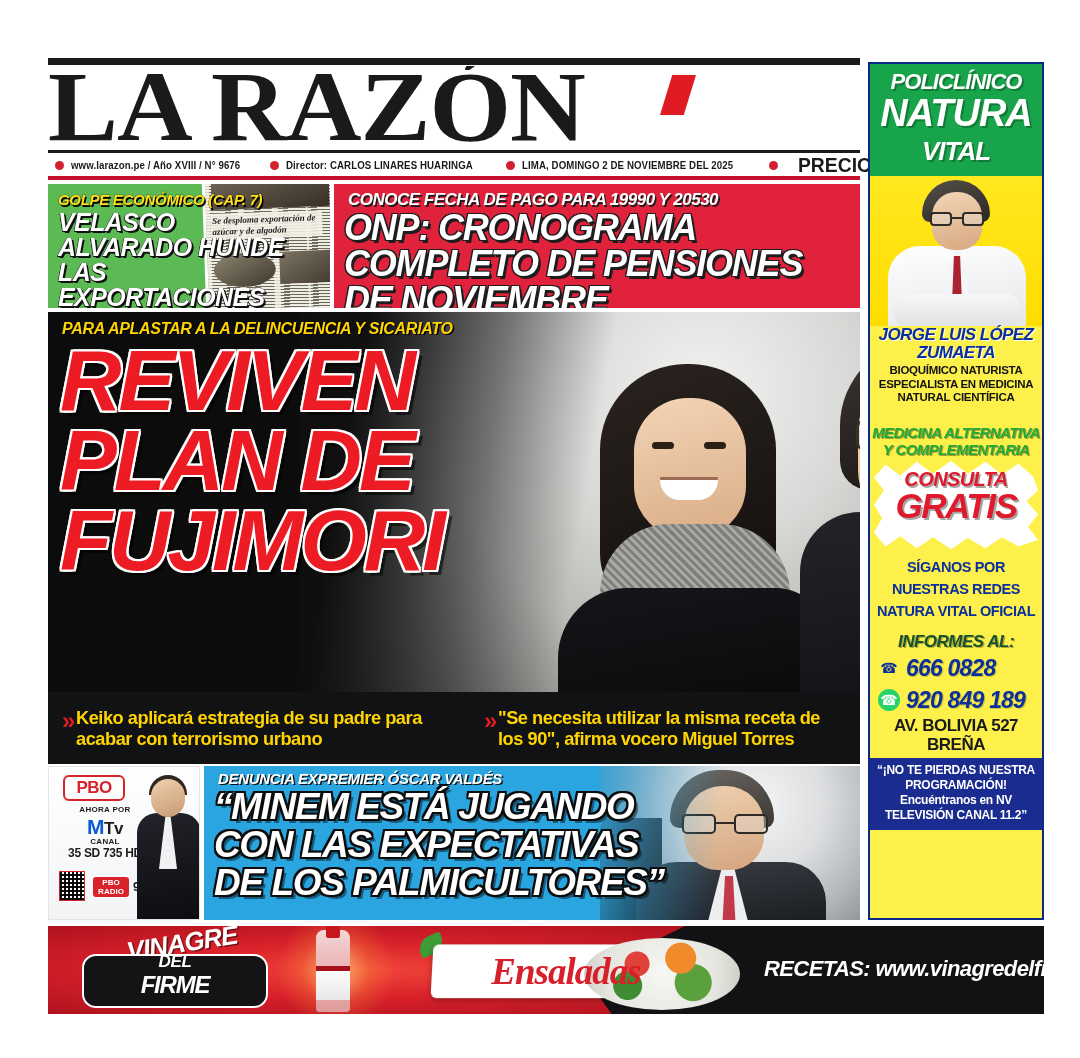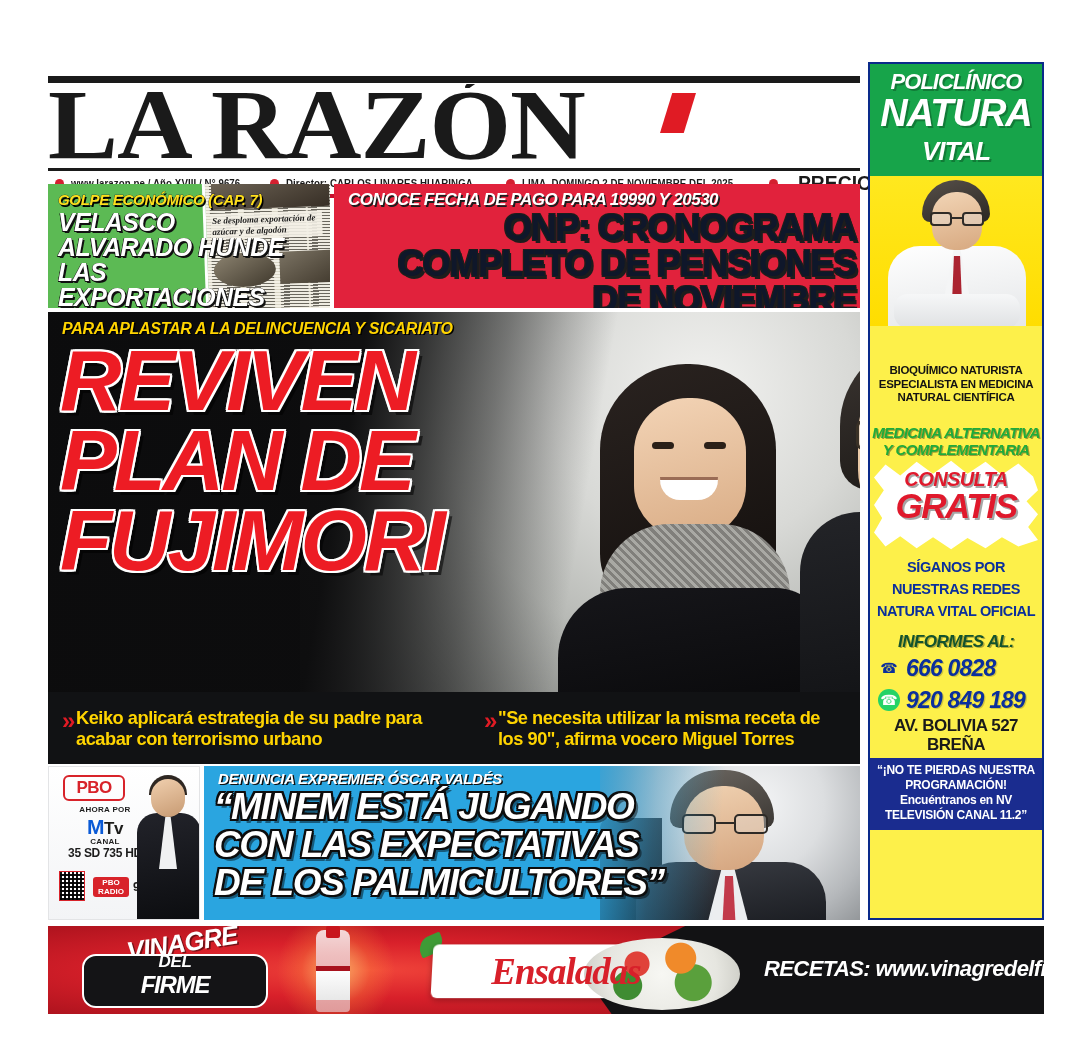--- a/index.html
+++ b/index.html
@@ -7,21 +7,21 @@
   body {
     width:1080px; height:1058px;
     font-family:"Liberation Sans", sans-serif;
     position:relative; overflow:hidden;
   }
 
   
   #page { position:absolute; inset:0; background:#fff; }
 
   
-  #masthead { position:absolute; left:48px; top:76px; width:812px; height:136px; }
+  #masthead { position:absolute; left:48px; top:58px; width:812px; height:136px; }
   #masthead-rule-top { position:absolute; left:0; top:0; width:812px; height:7px; background:#1a1a1a; }
   #logo-wrap { position:absolute; left:0; top:8px; width:812px; height:82px; overflow:hidden; }
   #logo-text {
     font-family:"Liberation Serif", serif;
     font-weight:700; font-size:99px; line-height:82px;
     letter-spacing:-1px; color:#1a1a1a; white-space:nowrap;
     transform:scaleX(1.06); transform-origin:left center;
   }
   #logo-accent {
     position:absolute; left:612px; top:9px;
@@ -103,22 +103,22 @@
     background:#e1223c; overflow:hidden;
   }
   #onp-kicker {
     position:absolute; left:14px; top:6px;
     font-size:17px; font-weight:700; font-style:italic; color:#ffffff;
     letter-spacing:-0.5px; white-space:nowrap;
     text-shadow:1.6px 1.6px 0 #1d1d1d;
   }
   #onp-head {
     position:absolute; left:10px; top:26px; width:512px;
-    font-size:36px; line-height:36px; font-weight:700; 
-    color:#0f172a; letter-spacing:-1.2px; text-align:right;
+    font-size:36px; line-height:36px; font-weight:700; font-style:italic;
+    color:#ffffff; letter-spacing:-1.2px; text-align:left;
     text-shadow:
       2.5px 2.5px 0 #1d1d1d,
       -1.2px -1.2px 0 #1d1d1d, 1.2px -1.2px 0 #1d1d1d,
       -1.2px 1.2px 0 #1d1d1d, 1.2px 1.2px 0 #1d1d1d;
     transform:scaleX(1.0); transform-origin:center top;
   }
 
   
   #main-story {
     position:absolute; left:48px; top:312px; width:812px; height:452px;
@@ -644,20 +644,21 @@
       <div id="doc-arms"></div>
       <div id="doc-hair"></div>
       <div id="doc-face"></div>
       <div id="doc-glasses">
         <div class="lens" id="lens-l"></div>
         <div class="lens" id="lens-r"></div>
         <div id="doc-bridge"></div>
       </div>
     </div>
 
+    <div id="sb-name">JORGE LUIS LÓPEZ ZUMAETA</div>
     <div id="sb-credentials">BIOQUÍMICO NATURISTA ESPECIALISTA EN MEDICINA NATURAL CIENTÍFICA</div>
     <div id="sb-alt">MEDICINA ALTERNATIVA Y COMPLEMENTARIA</div>
 
     <div id="sb-burst"></div>
     <div id="sb-consulta">CONSULTA</div>
     <div id="sb-gratis">GRATIS</div>
 
     <div id="sb-redes">SÍGANOS POR NUESTRAS REDES NATURA VITAL OFICIAL</div>
     <div id="sb-informes">INFORMES AL:</div>
 

